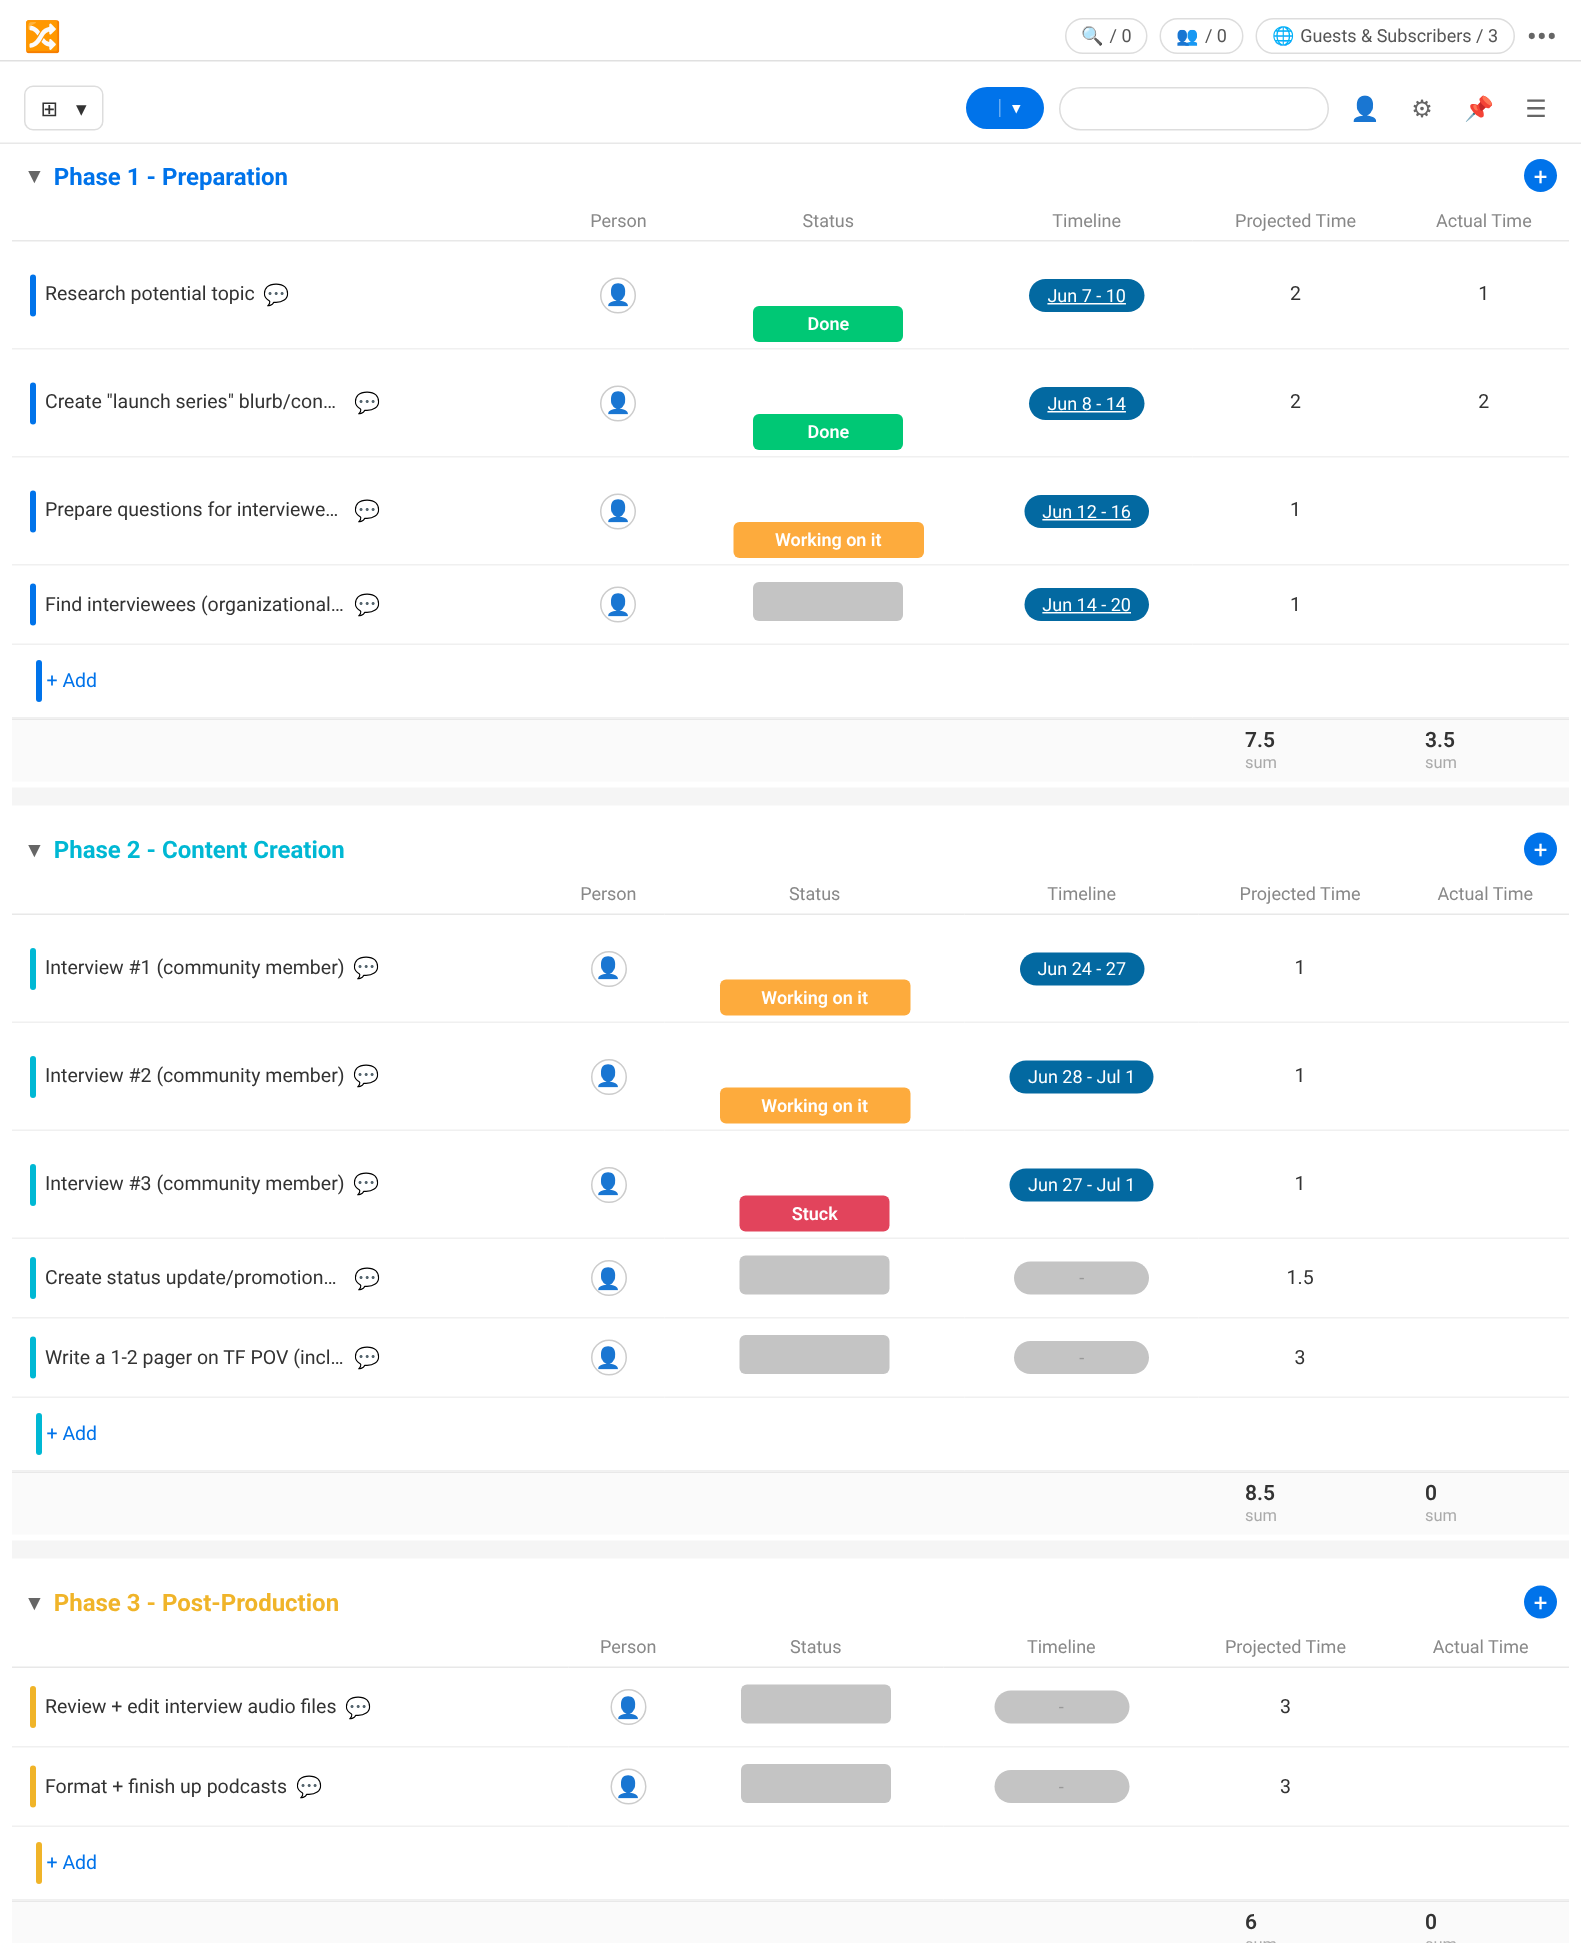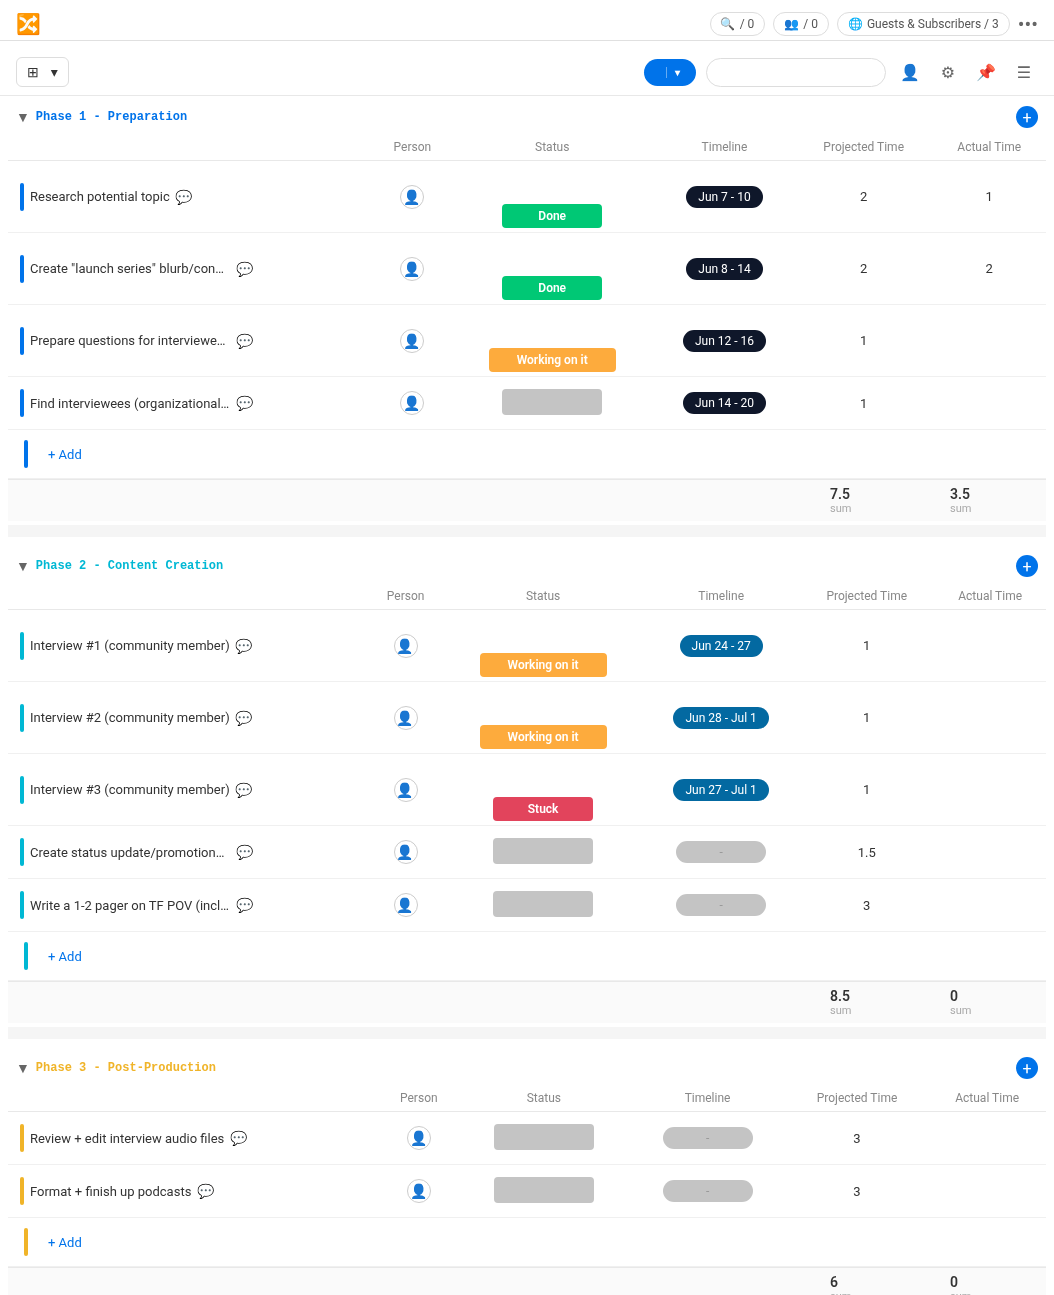--- a/index.html
+++ b/index.html
@@ -22,21 +22,21 @@
     .new-item-btn { background: #0073ea; color: #fff; border: none; border-radius: 20px; padding: 8px 16px; font-size: 14px; font-weight: 600; cursor: pointer; display: flex; align-items: center; gap: 6px; }
     .new-item-btn .arrow { font-size: 10px; border-left: 1px solid rgba(255,255,255,0.4); padding-left: 8px; }
     .search-bar { border: 1px solid #ddd; border-radius: 20px; padding: 6px 14px; font-size: 13px; color: #aaa; width: 180px; cursor: pointer; background: #fff; }
     .toolbar-icon { width: 28px; height: 28px; display: flex; align-items: center; justify-content: center; cursor: pointer; color: #666; font-size: 16px; border-radius: 4px; }
 
     .content { padding: 0 8px; }
 
     .phase-section { margin-bottom: 8px; }
     .phase-header { display: flex; align-items: center; gap: 6px; padding: 10px 8px 6px; }
     .phase-toggle { cursor: pointer; color: #666; font-size: 14px; }
-    .phase-title { font-size: 12px; font-weight: 700; cursor: pointer; font-family: Liberation Mono, monospace; }
+    .phase-title { font-size: 16px; font-weight: 700; cursor: pointer; }
     .phase-title.blue { color: #0073ea; }
     .phase-title.teal { color: #00b8d4; }
     .phase-title.yellow { color: #f0b429; }
     .phase-add { margin-left: auto; width: 22px; height: 22px; border-radius: 50%; background: #0073ea; color: #fff; display: flex; align-items: center; justify-content: center; cursor: pointer; font-size: 16px; }
 
     .table-wrapper { width: 100%; overflow-x: auto; }
     table { width: 100%; border-collapse: collapse; }
     thead th { font-size: 12px; color: #888; font-weight: 400; padding: 6px 8px; text-align: center; border-bottom: 1px solid #e8e8e8; white-space: nowrap; }
     thead th:first-child { text-align: left; }
     tbody tr { border-bottom: 1px solid #f0f0f0; }
@@ -49,25 +49,25 @@
     .comment-icon { color: #bbb; font-size: 14px; cursor: pointer; }
     td { padding: 4px 8px; text-align: center; vertical-align: middle; }
     td:first-child { text-align: left; }
     .avatar-icon { width: 24px; height: 24px; border-radius: 50%; border: 1px solid #ccc; display: inline-flex; align-items: center; justify-content: center; color: #aaa; font-size: 14px; cursor: pointer; }
     .status-badge { display: inline-block; border-radius: 4px; padding: 5px 28px; font-size: 12px; font-weight: 600; color: #fff; min-width: 100px; text-align: center; margin-top: 39px; }
     .status-done { background: #00c875; }
     .status-working { background: #fdab3d; }
     .status-stuck { background: #e2445c; }
     .status-empty { background: #c4c4c4; min-width: 100px; height: 26px; border-radius: 4px; display: inline-block; }
     .timeline-badge { display: inline-block; border-radius: 20px; padding: 4px 12px; font-size: 12px; color: #fff; white-space: nowrap; }
-    .timeline-blue { background: #0f172a; }
+    .timeline-blue { background: #0369a1; text-decoration: underline; }
     .timeline-teal { background: #0369a1; }
     .timeline-empty { background: #c4c4c4; min-width: 90px; height: 22px; border-radius: 20px; display: inline-block; text-align: center; line-height: 22px; color: #999; font-size: 12px; }
     .num-val { font-size: 13px; color: #333; }
-    .add-row { padding: 6px 8px; color: #0073ea; cursor: pointer; font-size: 13px; display: flex; align-items: center; gap: 20px; }
+    .add-row { padding: 6px 8px; color: #0073ea; cursor: pointer; font-size: 13px; display: flex; align-items: center; gap: 3px; }
     .summary-row { display: flex; justify-content: flex-end; gap: 40px; padding: 6px 16px; border-top: 1px solid #e8e8e8; background: #fafafa; }
     .summary-cell { text-align: left; min-width: 80px; }
     .summary-val { font-size: 14px; font-weight: 600; color: #333; }
     .summary-label { font-size: 11px; color: #aaa; }
     .divider { height: 12px; background: #f5f5f5; margin: 4px 0; }
   </style>
 </head>
 <body>
 
 <div>

